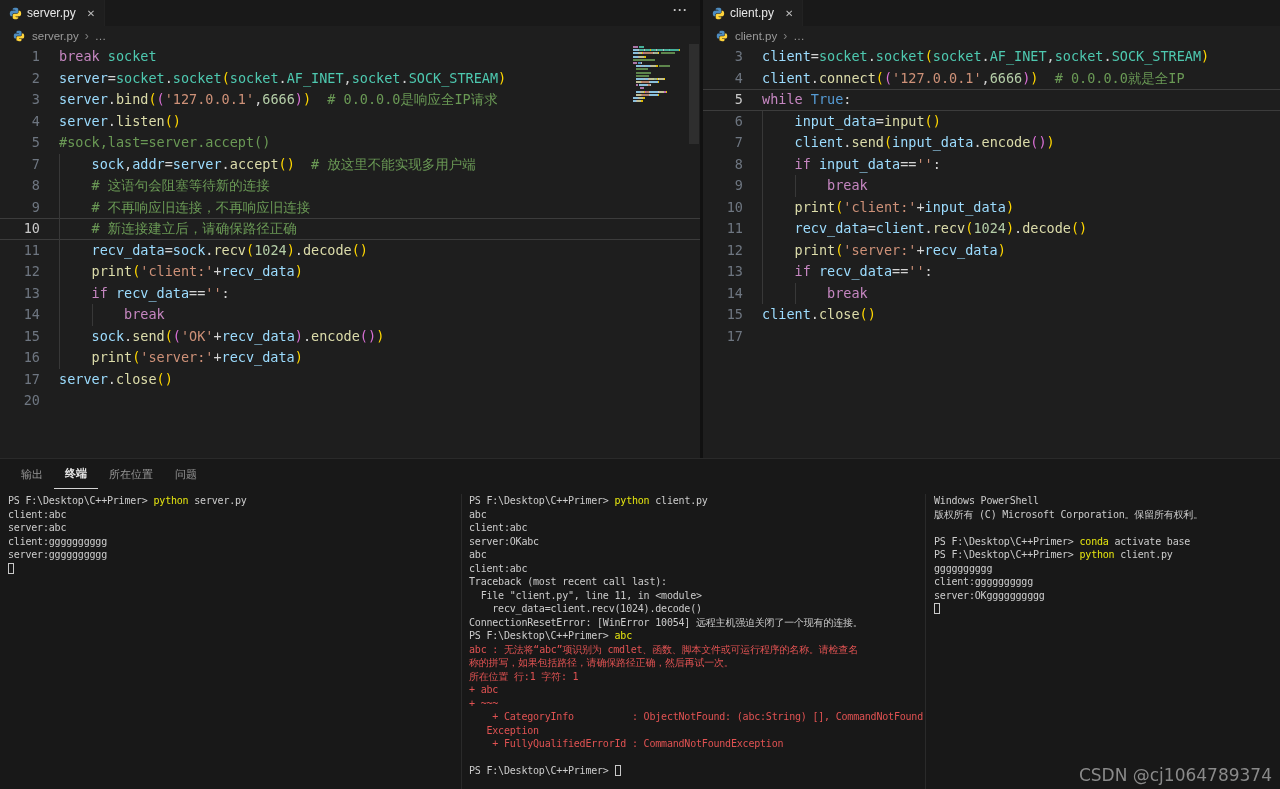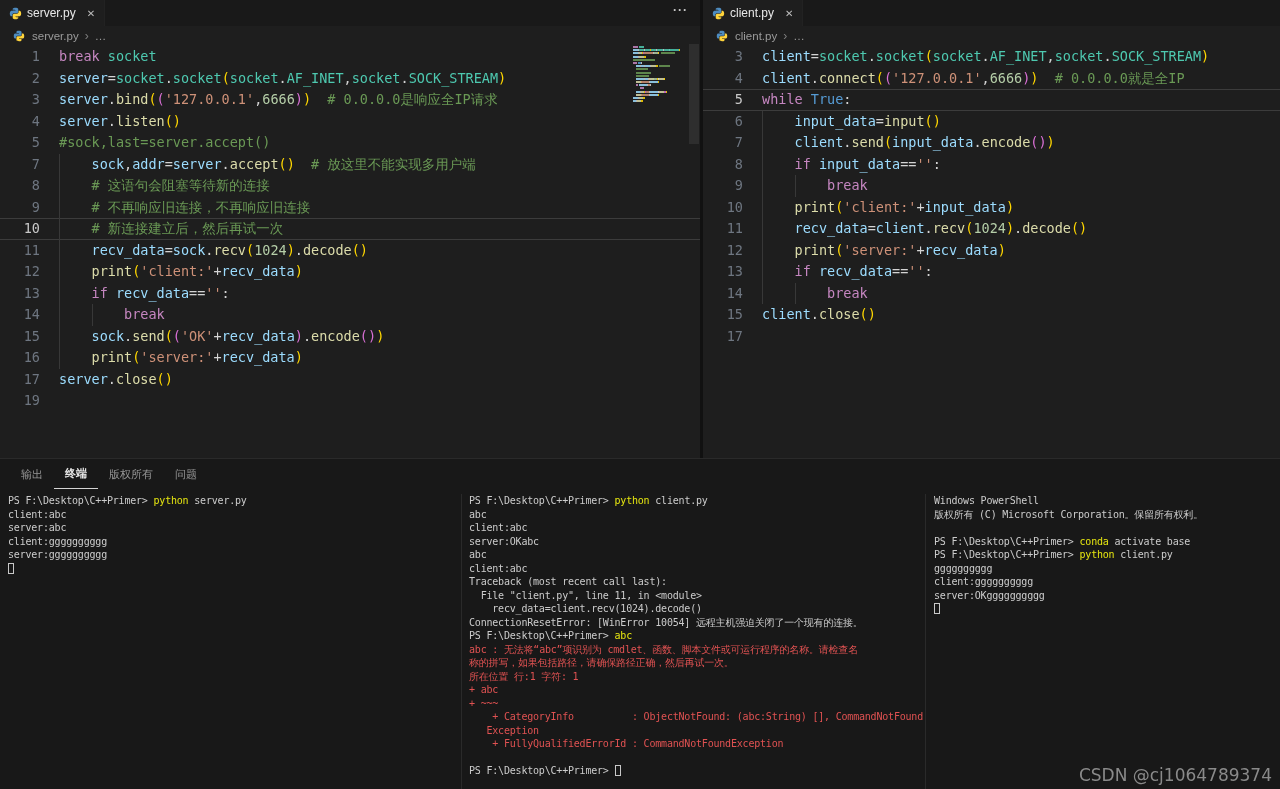--- a/index.html
+++ b/index.html
@@ -93,29 +93,29 @@
     </div>
     <div class="code" id="code-left">
         <div class="code-row"><span class="ln">1</span><span class="ltext"><span style="color: rgb(197, 134, 192);">break</span><span style="color: rgb(212, 212, 212);"> </span><span style="color: rgb(78, 201, 176);">socket</span></span></div>
         <div class="code-row"><span class="ln">2</span><span class="ltext"><span style="color: rgb(156, 220, 254);">server</span><span style="color: rgb(212, 212, 212);">=</span><span style="color: rgb(78, 201, 176);">socket</span><span style="color: rgb(212, 212, 212);">.</span><span style="color: rgb(78, 201, 176);">socket</span><span style="color: rgb(255, 215, 0);">(</span><span style="color: rgb(78, 201, 176);">socket</span><span style="color: rgb(212, 212, 212);">.</span><span style="color: rgb(78, 201, 176);">AF_INET</span><span style="color: rgb(212, 212, 212);">,</span><span style="color: rgb(78, 201, 176);">socket</span><span style="color: rgb(212, 212, 212);">.</span><span style="color: rgb(78, 201, 176);">SOCK_STREAM</span><span style="color: rgb(255, 215, 0);">)</span></span></div>
         <div class="code-row"><span class="ln">3</span><span class="ltext"><span style="color: rgb(156, 220, 254);">server</span><span style="color: rgb(212, 212, 212);">.</span><span style="color: rgb(220, 220, 170);">bind</span><span style="color: rgb(255, 215, 0);">(</span><span style="color: rgb(218, 112, 214);">(</span><span style="color: rgb(206, 145, 120);">'127.0.0.1'</span><span style="color: rgb(212, 212, 212);">,</span><span style="color: rgb(181, 206, 168);">6666</span><span style="color: rgb(218, 112, 214);">)</span><span style="color: rgb(255, 215, 0);">)</span><span style="color: rgb(212, 212, 212);">  </span><span style="color: rgb(106, 153, 85);"># 0.0.0.0是响应全IP请求</span></span></div>
         <div class="code-row"><span class="ln">4</span><span class="ltext"><span style="color: rgb(156, 220, 254);">server</span><span style="color: rgb(212, 212, 212);">.</span><span style="color: rgb(220, 220, 170);">listen</span><span style="color: rgb(255, 215, 0);">(</span><span style="color: rgb(255, 215, 0);">)</span></span></div>
         <div class="code-row"><span class="ln">5</span><span class="ltext"><span style="color: rgb(106, 153, 85);">#sock,last=server.accept()</span></span></div>
         <div class="code-row"><i class="iguide" style="left: 59px;"></i><span class="ln">7</span><span class="ltext"><span style="color: rgb(212, 212, 212);">    </span><span style="color: rgb(156, 220, 254);">sock</span><span style="color: rgb(212, 212, 212);">,</span><span style="color: rgb(156, 220, 254);">addr</span><span style="color: rgb(212, 212, 212);">=</span><span style="color: rgb(156, 220, 254);">server</span><span style="color: rgb(212, 212, 212);">.</span><span style="color: rgb(220, 220, 170);">accept</span><span style="color: rgb(255, 215, 0);">(</span><span style="color: rgb(255, 215, 0);">)</span><span style="color: rgb(212, 212, 212);">  </span><span style="color: rgb(106, 153, 85);"># 放这里不能实现多用户端</span></span></div>
         <div class="code-row"><i class="iguide" style="left: 59px;"></i><span class="ln">8</span><span class="ltext"><span style="color: rgb(212, 212, 212);">    </span><span style="color: rgb(106, 153, 85);"># 这语句会阻塞等待新的连接</span></span></div>
         <div class="code-row"><i class="iguide" style="left: 59px;"></i><span class="ln">9</span><span class="ltext"><span style="color: rgb(212, 212, 212);">    </span><span style="color: rgb(106, 153, 85);"># 不再响应旧连接，不再响应旧连接</span></span></div>
-        <div class="code-row current"><i class="iguide" style="left: 59px;"></i><span class="ln">10</span><span class="ltext"><span style="color: rgb(212, 212, 212);">    </span><span style="color: rgb(106, 153, 85);"># 新连接建立后，然后再试一次</span></span></div>
+        <div class="code-row current"><i class="iguide" style="left: 59px;"></i><span class="ln">10</span><span class="ltext"><span style="color: rgb(212, 212, 212);">    </span><span style="color: rgb(106, 153, 85);"># 新连接建立后，请确保路径正确</span></span></div>
         <div class="code-row"><i class="iguide" style="left: 59px;"></i><span class="ln">11</span><span class="ltext"><span style="color: rgb(212, 212, 212);">    </span><span style="color: rgb(156, 220, 254);">recv_data</span><span style="color: rgb(212, 212, 212);">=</span><span style="color: rgb(156, 220, 254);">sock</span><span style="color: rgb(212, 212, 212);">.</span><span style="color: rgb(220, 220, 170);">recv</span><span style="color: rgb(255, 215, 0);">(</span><span style="color: rgb(181, 206, 168);">1024</span><span style="color: rgb(255, 215, 0);">)</span><span style="color: rgb(212, 212, 212);">.</span><span style="color: rgb(220, 220, 170);">decode</span><span style="color: rgb(255, 215, 0);">(</span><span style="color: rgb(255, 215, 0);">)</span></span></div>
         <div class="code-row"><i class="iguide" style="left: 59px;"></i><span class="ln">12</span><span class="ltext"><span style="color: rgb(212, 212, 212);">    </span><span style="color: rgb(220, 220, 170);">print</span><span style="color: rgb(255, 215, 0);">(</span><span style="color: rgb(206, 145, 120);">'client:'</span><span style="color: rgb(212, 212, 212);">+</span><span style="color: rgb(156, 220, 254);">recv_data</span><span style="color: rgb(255, 215, 0);">)</span></span></div>
         <div class="code-row"><i class="iguide" style="left: 59px;"></i><span class="ln">13</span><span class="ltext"><span style="color: rgb(212, 212, 212);">    </span><span style="color: rgb(197, 134, 192);">if</span><span style="color: rgb(212, 212, 212);"> </span><span style="color: rgb(156, 220, 254);">recv_data</span><span style="color: rgb(212, 212, 212);">==</span><span style="color: rgb(206, 145, 120);">''</span><span style="color: rgb(212, 212, 212);">:</span></span></div>
         <div class="code-row"><i class="iguide" style="left: 59px;"></i><i class="iguide" style="left: 91.512px;"></i><span class="ln">14</span><span class="ltext"><span style="color: rgb(212, 212, 212);">        </span><span style="color: rgb(197, 134, 192);">break</span></span></div>
         <div class="code-row"><i class="iguide" style="left: 59px;"></i><span class="ln">15</span><span class="ltext"><span style="color: rgb(212, 212, 212);">    </span><span style="color: rgb(156, 220, 254);">sock</span><span style="color: rgb(212, 212, 212);">.</span><span style="color: rgb(220, 220, 170);">send</span><span style="color: rgb(255, 215, 0);">(</span><span style="color: rgb(218, 112, 214);">(</span><span style="color: rgb(206, 145, 120);">'OK'</span><span style="color: rgb(212, 212, 212);">+</span><span style="color: rgb(156, 220, 254);">recv_data</span><span style="color: rgb(218, 112, 214);">)</span><span style="color: rgb(212, 212, 212);">.</span><span style="color: rgb(220, 220, 170);">encode</span><span style="color: rgb(218, 112, 214);">(</span><span style="color: rgb(218, 112, 214);">)</span><span style="color: rgb(255, 215, 0);">)</span></span></div>
         <div class="code-row"><i class="iguide" style="left: 59px;"></i><span class="ln">16</span><span class="ltext"><span style="color: rgb(212, 212, 212);">    </span><span style="color: rgb(220, 220, 170);">print</span><span style="color: rgb(255, 215, 0);">(</span><span style="color: rgb(206, 145, 120);">'server:'</span><span style="color: rgb(212, 212, 212);">+</span><span style="color: rgb(156, 220, 254);">recv_data</span><span style="color: rgb(255, 215, 0);">)</span></span></div>
         <div class="code-row"><span class="ln">17</span><span class="ltext"><span style="color: rgb(156, 220, 254);">server</span><span style="color: rgb(212, 212, 212);">.</span><span style="color: rgb(220, 220, 170);">close</span><span style="color: rgb(255, 215, 0);">(</span><span style="color: rgb(255, 215, 0);">)</span></span></div>
-        <div class="code-row"><span class="ln">19</span><span class="ltext"></span></div>
+        <div class="code-row"><span class="ln">20</span><span class="ltext"></span></div>
       </div>
     <div class="minimap" id="minimap">
         <div class="mm-line"><span class="mm-seg" style="width: 5.1px; background: rgb(197, 134, 192);"></span><span class="mm-seg" style="width: 0.85px;"></span><span class="mm-seg" style="width: 5.1px; background: rgb(78, 201, 176);"></span></div>
         <div class="mm-line"><span class="mm-seg" style="width: 5.1px; background: rgb(156, 220, 254);"></span><span class="mm-seg" style="width: 0.85px; background: rgb(212, 212, 212);"></span><span class="mm-seg" style="width: 5.1px; background: rgb(78, 201, 176);"></span><span class="mm-seg" style="width: 0.85px; background: rgb(212, 212, 212);"></span><span class="mm-seg" style="width: 5.1px; background: rgb(78, 201, 176);"></span><span class="mm-seg" style="width: 0.85px; background: rgb(255, 215, 0);"></span><span class="mm-seg" style="width: 5.1px; background: rgb(78, 201, 176);"></span><span class="mm-seg" style="width: 0.85px; background: rgb(212, 212, 212);"></span><span class="mm-seg" style="width: 5.95px; background: rgb(78, 201, 176);"></span><span class="mm-seg" style="width: 0.85px; background: rgb(212, 212, 212);"></span><span class="mm-seg" style="width: 5.1px; background: rgb(78, 201, 176);"></span><span class="mm-seg" style="width: 0.85px; background: rgb(212, 212, 212);"></span><span class="mm-seg" style="width: 9.35px; background: rgb(78, 201, 176);"></span><span class="mm-seg" style="width: 0.85px; background: rgb(255, 215, 0);"></span></div>
         <div class="mm-line"><span class="mm-seg" style="width: 5.1px; background: rgb(156, 220, 254);"></span><span class="mm-seg" style="width: 0.85px; background: rgb(212, 212, 212);"></span><span class="mm-seg" style="width: 3.4px; background: rgb(220, 220, 170);"></span><span class="mm-seg" style="width: 0.85px; background: rgb(255, 215, 0);"></span><span class="mm-seg" style="width: 0.85px; background: rgb(218, 112, 214);"></span><span class="mm-seg" style="width: 9.35px; background: rgb(206, 145, 120);"></span><span class="mm-seg" style="width: 0.85px; background: rgb(212, 212, 212);"></span><span class="mm-seg" style="width: 3.4px; background: rgb(181, 206, 168);"></span><span class="mm-seg" style="width: 0.85px; background: rgb(218, 112, 214);"></span><span class="mm-seg" style="width: 0.85px; background: rgb(255, 215, 0);"></span><span class="mm-seg" style="width: 1.7px;"></span><span class="mm-seg" style="width: 14.45px; background: rgb(106, 153, 85);"></span></div>
         <div class="mm-line"><span class="mm-seg" style="width: 5.1px; background: rgb(156, 220, 254);"></span><span class="mm-seg" style="width: 0.85px; background: rgb(212, 212, 212);"></span><span class="mm-seg" style="width: 5.1px; background: rgb(220, 220, 170);"></span><span class="mm-seg" style="width: 0.85px; background: rgb(255, 215, 0);"></span><span class="mm-seg" style="width: 0.85px; background: rgb(255, 215, 0);"></span></div>
         <div class="mm-line"><span class="mm-seg" style="width: 22.1px; background: rgb(106, 153, 85);"></span></div>
         <div class="mm-line"><span class="mm-seg" style="width: 4.25px; background: rgb(197, 134, 192);"></span><span class="mm-seg" style="width: 0.85px;"></span><span class="mm-seg" style="width: 3.4px; background: rgb(86, 156, 214);"></span><span class="mm-seg" style="width: 0.85px; background: rgb(212, 212, 212);"></span></div>
         <div class="mm-line"><span class="mm-seg" style="width: 3.4px;"></span><span class="mm-seg" style="width: 3.4px; background: rgb(156, 220, 254);"></span><span class="mm-seg" style="width: 0.85px; background: rgb(212, 212, 212);"></span><span class="mm-seg" style="width: 3.4px; background: rgb(156, 220, 254);"></span><span class="mm-seg" style="width: 0.85px; background: rgb(212, 212, 212);"></span><span class="mm-seg" style="width: 5.1px; background: rgb(156, 220, 254);"></span><span class="mm-seg" style="width: 0.85px; background: rgb(212, 212, 212);"></span><span class="mm-seg" style="width: 5.1px; background: rgb(220, 220, 170);"></span><span class="mm-seg" style="width: 0.85px; background: rgb(255, 215, 0);"></span><span class="mm-seg" style="width: 0.85px; background: rgb(255, 215, 0);"></span><span class="mm-seg" style="width: 1.7px;"></span><span class="mm-seg" style="width: 11.05px; background: rgb(106, 153, 85);"></span></div>
         <div class="mm-line"><span class="mm-seg" style="width: 3.4px;"></span><span class="mm-seg" style="width: 11.9px; background: rgb(106, 153, 85);"></span></div>
@@ -173,21 +173,21 @@
         <div class="code-row"><i class="iguide" style="left: 59px;"></i><i class="iguide" style="left: 91.512px;"></i><span class="ln">14</span><span class="ltext"><span style="color: rgb(212, 212, 212);">        </span><span style="color: rgb(197, 134, 192);">break</span></span></div>
         <div class="code-row"><span class="ln">15</span><span class="ltext"><span style="color: rgb(156, 220, 254);">client</span><span style="color: rgb(212, 212, 212);">.</span><span style="color: rgb(220, 220, 170);">close</span><span style="color: rgb(255, 215, 0);">(</span><span style="color: rgb(255, 215, 0);">)</span></span></div>
         <div class="code-row"><span class="ln">17</span><span class="ltext"></span></div>
       </div>
   </div>
 
   <div class="panel">
     <div class="panel-tabs">
       <div class="ptab">输出</div>
       <div class="ptab active">终端</div>
-      <div class="ptab">版权所有</div>
+      <div class="ptab">所在位置</div>
       <div class="ptab">问题</div>
     </div>
     <div class="term" id="term-0"><div class="term-row"><span style="color: rgb(204, 204, 204);">PS F:\Desktop\C++Primer&gt; </span><span style="color: rgb(229, 229, 16);">python</span><span style="color: rgb(204, 204, 204);"> server.py</span></div><div class="term-row"><span style="color: rgb(204, 204, 204);">client:abc</span></div><div class="term-row"><span style="color: rgb(204, 204, 204);">server:abc</span></div><div class="term-row"><span style="color: rgb(204, 204, 204);">client:gggggggggg</span></div><div class="term-row"><span style="color: rgb(204, 204, 204);">server:gggggggggg</span></div><div class="term-row"><span class="cursor"></span></div></div>
     <div class="term" id="term-1"><div class="term-row"><span style="color: rgb(204, 204, 204);">PS F:\Desktop\C++Primer&gt; </span><span style="color: rgb(229, 229, 16);">python</span><span style="color: rgb(204, 204, 204);"> client.py</span></div><div class="term-row"><span style="color: rgb(204, 204, 204);">abc</span></div><div class="term-row"><span style="color: rgb(204, 204, 204);">client:abc</span></div><div class="term-row"><span style="color: rgb(204, 204, 204);">server:OKabc</span></div><div class="term-row"><span style="color: rgb(204, 204, 204);">abc</span></div><div class="term-row"><span style="color: rgb(204, 204, 204);">client:abc</span></div><div class="term-row"><span style="color: rgb(204, 204, 204);">Traceback (most recent call last):</span></div><div class="term-row"><span style="color: rgb(204, 204, 204);">  File "client.py", line 11, in &lt;module&gt;</span></div><div class="term-row"><span style="color: rgb(204, 204, 204);">    recv_data=client.recv(1024).decode()</span></div><div class="term-row"><span style="color: rgb(204, 204, 204);">ConnectionResetError: [WinError 10054] 远程主机强迫关闭了一个现有的连接。</span></div><div class="term-row"><span style="color: rgb(204, 204, 204);">PS F:\Desktop\C++Primer&gt; </span><span style="color: rgb(229, 229, 16);">abc</span></div><div class="term-row"><span style="color: rgb(224, 82, 82);">abc : 无法将“abc”项识别为 cmdlet、函数、脚本文件或可运行程序的名称。请检查名</span></div><div class="term-row"><span style="color: rgb(224, 82, 82);">称的拼写，如果包括路径，请确保路径正确，然后再试一次。</span></div><div class="term-row"><span style="color: rgb(224, 82, 82);">所在位置 行:1 字符: 1</span></div><div class="term-row"><span style="color: rgb(224, 82, 82);">+ abc</span></div><div class="term-row"><span style="color: rgb(224, 82, 82);">+ ~~~</span></div><div class="term-row"><span style="color: rgb(224, 82, 82);">    + CategoryInfo          : ObjectNotFound: (abc:String) [], CommandNotFound</span></div><div class="term-row"><span style="color: rgb(224, 82, 82);">   Exception</span></div><div class="term-row"><span style="color: rgb(224, 82, 82);">    + FullyQualifiedErrorId : CommandNotFoundException</span></div><div class="term-row"></div><div class="term-row"><span style="color: rgb(204, 204, 204);">PS F:\Desktop\C++Primer&gt; </span><span class="cursor"></span></div></div>
     <div class="term" id="term-2"><div class="term-row"><span style="color: rgb(204, 204, 204);">Windows PowerShell</span></div><div class="term-row"><span style="color: rgb(204, 204, 204);">版权所有 (C) Microsoft Corporation。保留所有权利。</span></div><div class="term-row"></div><div class="term-row"><span style="color: rgb(204, 204, 204);">PS F:\Desktop\C++Primer&gt; </span><span style="color: rgb(229, 229, 16);">conda</span><span style="color: rgb(204, 204, 204);"> activate base</span></div><div class="term-row"><span style="color: rgb(204, 204, 204);">PS F:\Desktop\C++Primer&gt; </span><span style="color: rgb(229, 229, 16);">python</span><span style="color: rgb(204, 204, 204);"> client.py</span></div><div class="term-row"><span style="color: rgb(204, 204, 204);">gggggggggg</span></div><div class="term-row"><span style="color: rgb(204, 204, 204);">client:gggggggggg</span></div><div class="term-row"><span style="color: rgb(204, 204, 204);">server:OKgggggggggg</span></div><div class="term-row"><span class="cursor"></span></div></div>
     <div class="watermark">CSDN @cj1064789374</div>
   </div>
 
 </div>
 

